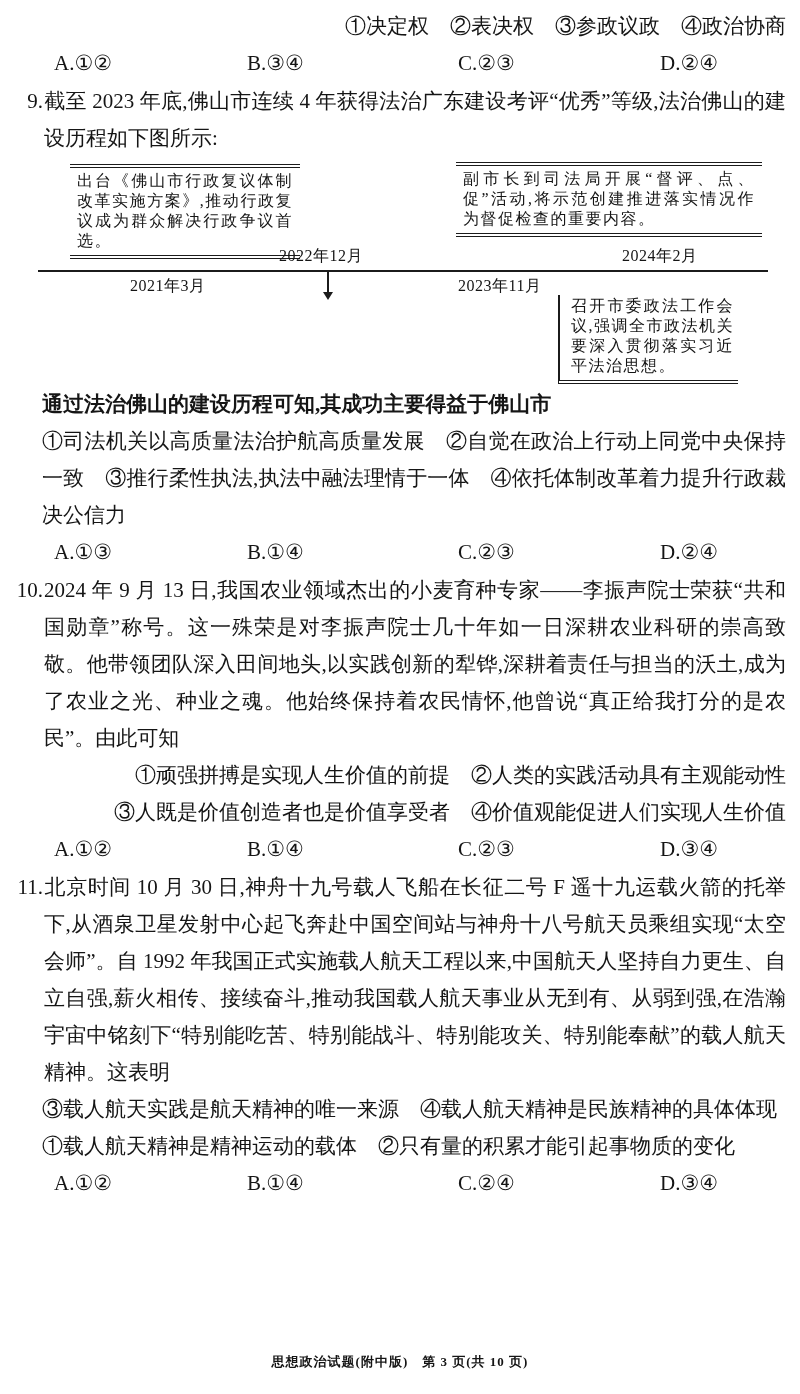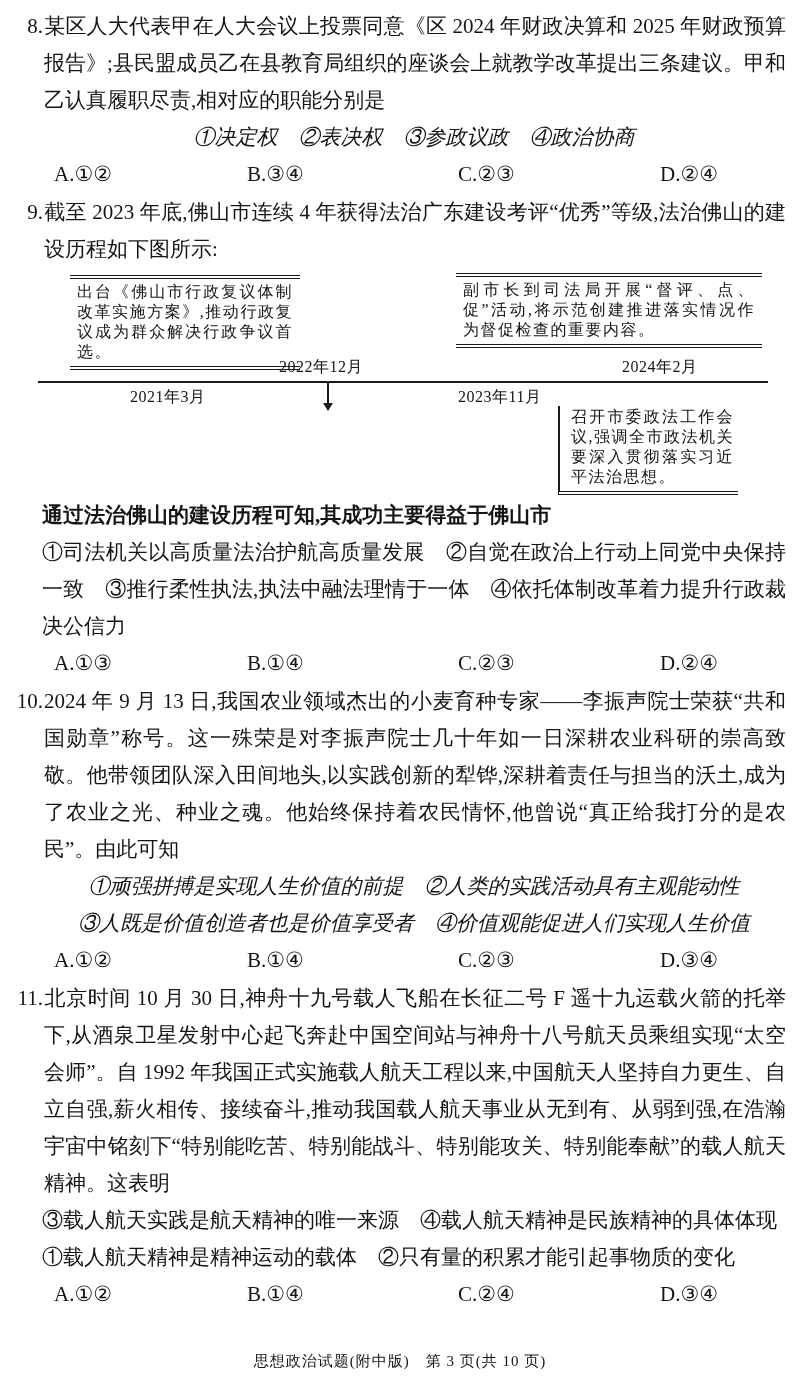--- a/index.html
+++ b/index.html
@@ -24,21 +24,21 @@
     text-align: justify;
   }
   .q-num {
     display: inline-block;
     width: 30px;
     text-indent: 0;
     text-align: right;
     padding-right: 1px;
   }
   .q-items { margin-left: 28px; text-align: justify; }
-  .q-item-line { margin-left: 28px; text-align: center; font-style: italic; }
+  .q-item-line { margin-left: 28px; text-align: right; }
   .choices {
     display: grid;
     grid-template-columns: 193px 211px 202px auto;
     margin-left: 40px;
   }
   .post-stem { margin-left: 28px; text-align: justify; font-weight: bold; }
 
   
   .diagram {
     position: relative;
@@ -97,31 +97,31 @@
     border-left: 5px solid transparent;
     border-right: 5px solid transparent;
     border-top: 8px solid #1b1b1b;
   }
 
   .footer {
     position: absolute;
     left: 0; bottom: 14px;
     width: 100%;
     text-align: center;
-    font-size: 15px;
+    font-size: 13px;
     letter-spacing: 1px;
+    font-weight: bold;
   }
 </style>
 </head>
 <body>
 
 <div class="page">
 
   <div class="question">
-    <div class="q-stem"><span class="q-num">8.</span><span>某区人大代表甲在人大会议上投票同意《区 2024 年财政决算和 2025 年财政预算报告》;县民盟成员乙在县教育局组织的座谈会上就教学改革提出三条建议。甲和乙认真履职尽责,相对应的职能分别是</span></div>
     <div class="q-item-line">①决定权　②表决权　③参政议政　④政治协商</div>
     <div class="choices">
       <span>A.①②</span>
       <span>B.③④</span>
       <span>C.②③</span>
       <span>D.②④</span>
     </div>
   </div>
 
   <div class="question">

